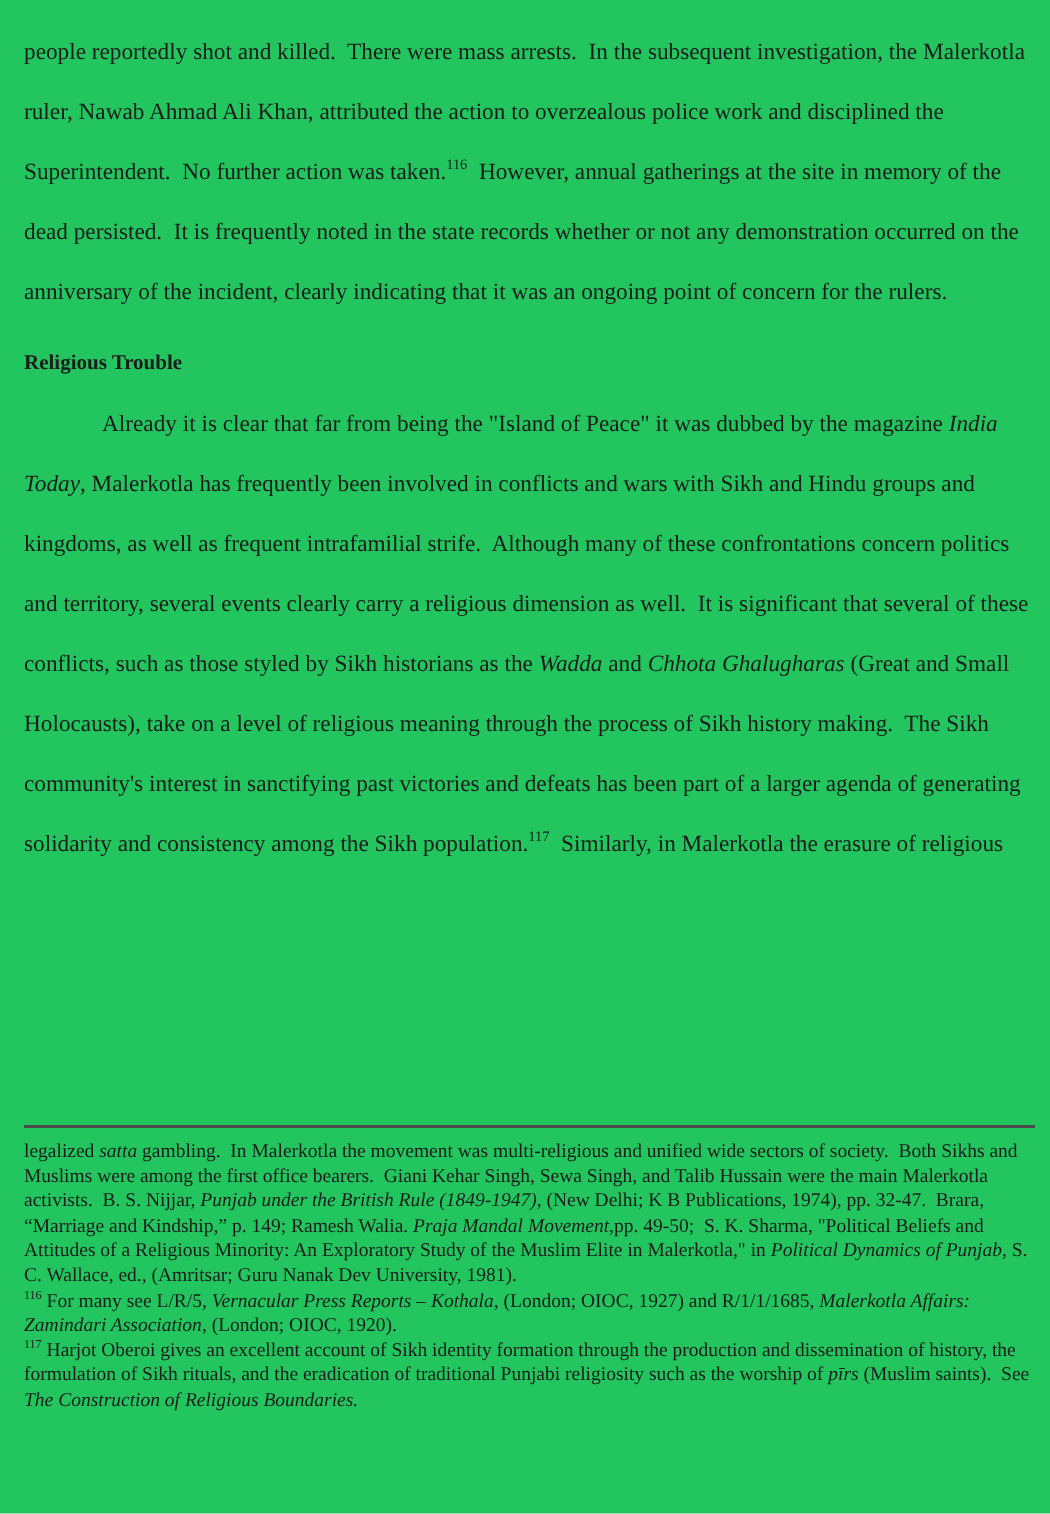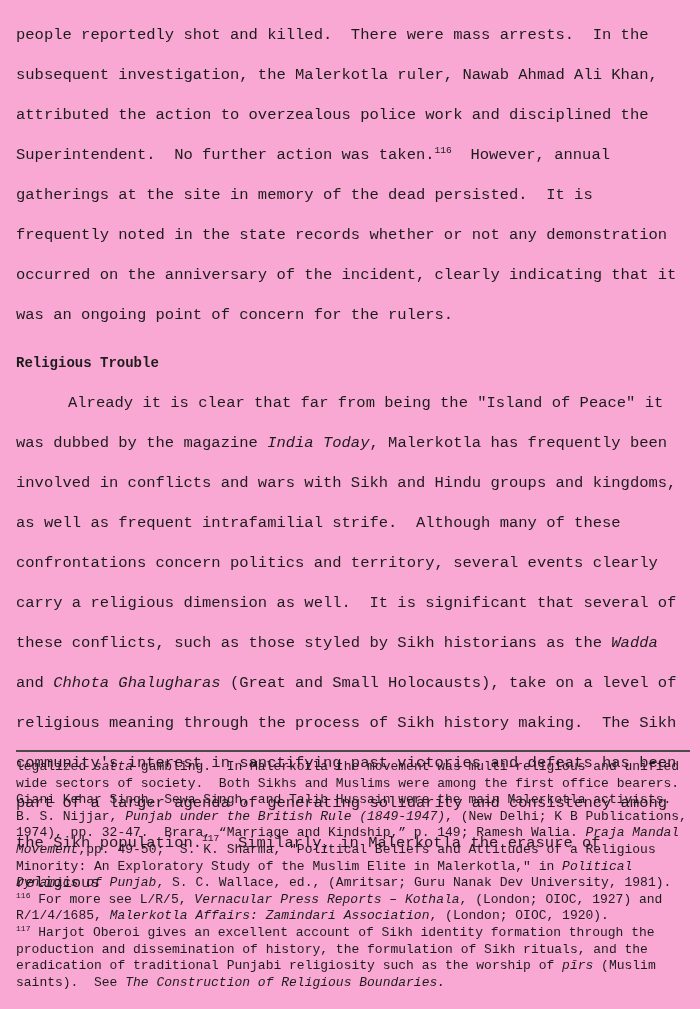--- a/index.html
+++ b/index.html
@@ -4,22 +4,22 @@
 <style>
   html, body {
     margin: 0;
     padding: 0;
     background: #f7f7f7;
   }
   .page {
     position: relative;
     width: 700px;
     height: 1009px;
-    background: #f9a8d4;
-    font-family: Liberation Mono, monospace;
+    background: #22c55e;
+    font-family: Liberation Serif, serif;
     color: #1c1c1c;
     overflow: hidden;
   }
   .body-text {
     position: absolute;
     top: 15px;
     left: 16px;
     width: 673px;
     font-size: 15.5px;
     line-height: 40px;
@@ -74,19 +74,19 @@
 
   <div class="body-text">
     <p class="para"><span>people reportedly shot and killed.&nbsp; There were mass arrests.&nbsp; In the subsequent investigation, the Malerkotla ruler, Nawab Ahmad Ali Khan, attributed the action to overzealous police work and disciplined the Superintendent.&nbsp; No further action was taken.</span><sup>116</sup><span>&nbsp; However, annual gatherings at the site in memory of the dead persisted.&nbsp; It is frequently noted in the state records whether or not any demonstration occurred on the anniversary of the incident, clearly indicating that it was an ongoing point of concern for the rulers.</span></p>
     <h2 class="heading">Religious Trouble</h2>
     <p class="para indent"><span>Already it is clear that far from being the "Island of Peace" it was dubbed by the magazine </span><em>India Today</em><span>, Malerkotla has frequently been involved in conflicts and wars with Sikh and Hindu groups and kingdoms, as well as frequent intrafamilial strife.&nbsp; Although many of these confrontations concern politics and territory, several events clearly carry a religious dimension as well.&nbsp; It is significant that several of these conflicts, such as those styled by Sikh historians as the </span><em>Wadda</em><span> and </span><em>Chhota Ghalugharas</em><span> (Great and Small Holocausts), take on a level of religious meaning through the process of Sikh history making.&nbsp; The Sikh community's interest in sanctifying past victories and defeats has been part of a larger agenda of generating solidarity and consistency among the Sikh population.</span><sup>117</sup><span>&nbsp; Similarly, in Malerkotla the erasure of religious</span></p>
   </div>
 
   <div class="footnotes">
     <hr class="fn-rule">
     <p class="fn"><span>legalized </span><em>satta</em><span> gambling.&nbsp; In Malerkotla the movement was multi-religious and unified wide sectors of society.&nbsp; Both Sikhs and Muslims were among the first office bearers.&nbsp; Giani Kehar Singh, Sewa Singh, and Talib Hussain were the main Malerkotla activists.&nbsp; B. S. Nijjar, </span><em>Punjab under the British Rule (1849-1947)</em><span>, (New Delhi; K B Publications, 1974), pp. 32-47.&nbsp; Brara, “Marriage and Kindship,” p. 149; Ramesh Walia. </span><em>Praja Mandal Movement</em><span>,pp. 49-50;&nbsp; S. K. Sharma, "Political Beliefs and Attitudes of a Religious Minority: An Exploratory Study of the Muslim Elite in Malerkotla," in </span><em>Political Dynamics of Punjab</em><span>, S. C. Wallace, ed., (Amritsar; Guru Nanak Dev University, 1981).</span></p>
-    <p class="fn"><sup>116</sup><span> For more see L/R/5, </span><em>Vernacular Press Reports – Kothala</em><span>, (London; OIOC, 1927) and R/1/4/1685, </span><em>Malerkotla Affairs: Zamindari Association</em><span>, (London; OIOC, 1920).</span></p>
+    <p class="fn"><sup>116</sup><span> For many see L/R/5, </span><em>Vernacular Press Reports – Kothala</em><span>, (London; OIOC, 1927) and R/1/1/1685, </span><em>Malerkotla Affairs: Zamindari Association</em><span>, (London; OIOC, 1920).</span></p>
     <p class="fn"><sup>117</sup><span> Harjot Oberoi gives an excellent account of Sikh identity formation through the production and dissemination of history, the formulation of Sikh rituals, and the eradication of traditional Punjabi religiosity such as the worship of </span><em>pīrs</em><span> (Muslim saints).&nbsp; See </span><em>The Construction of Religious Boundaries.</em></p>
   </div>
 
   <div class="page-number">78</div>
 
 </div>
 
 </body></html>

